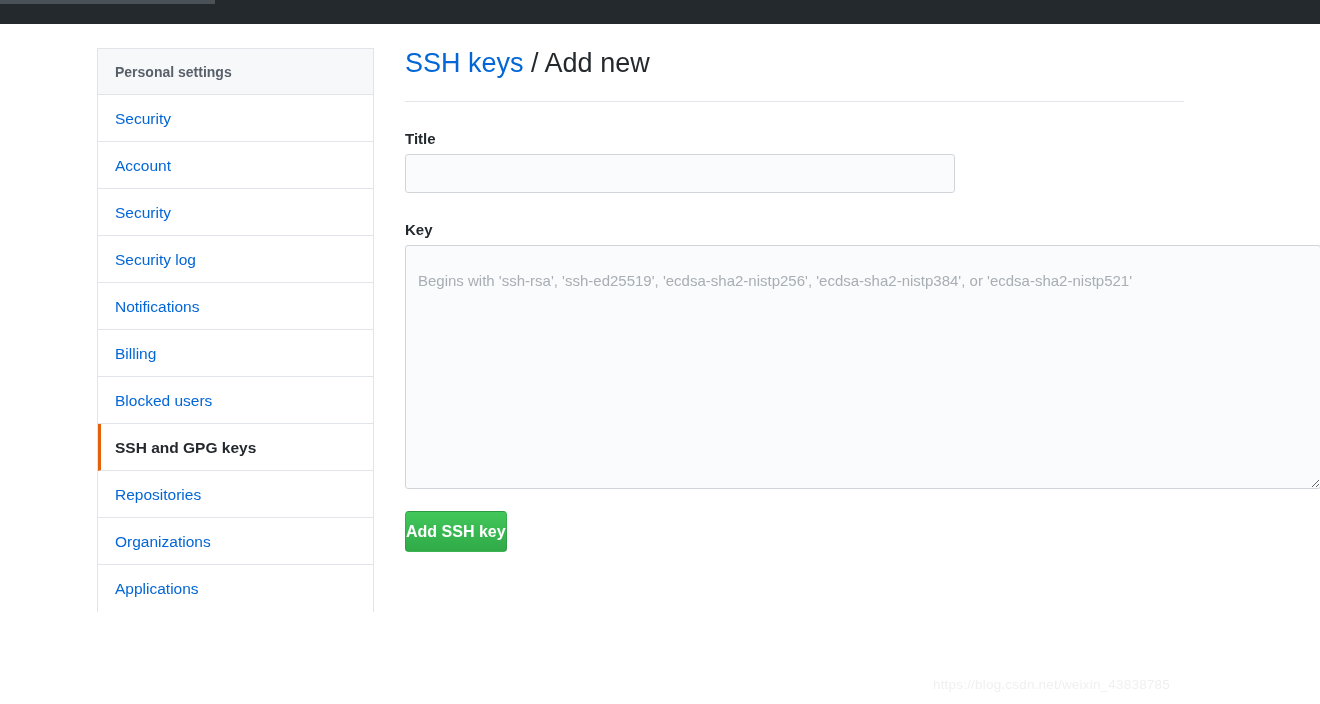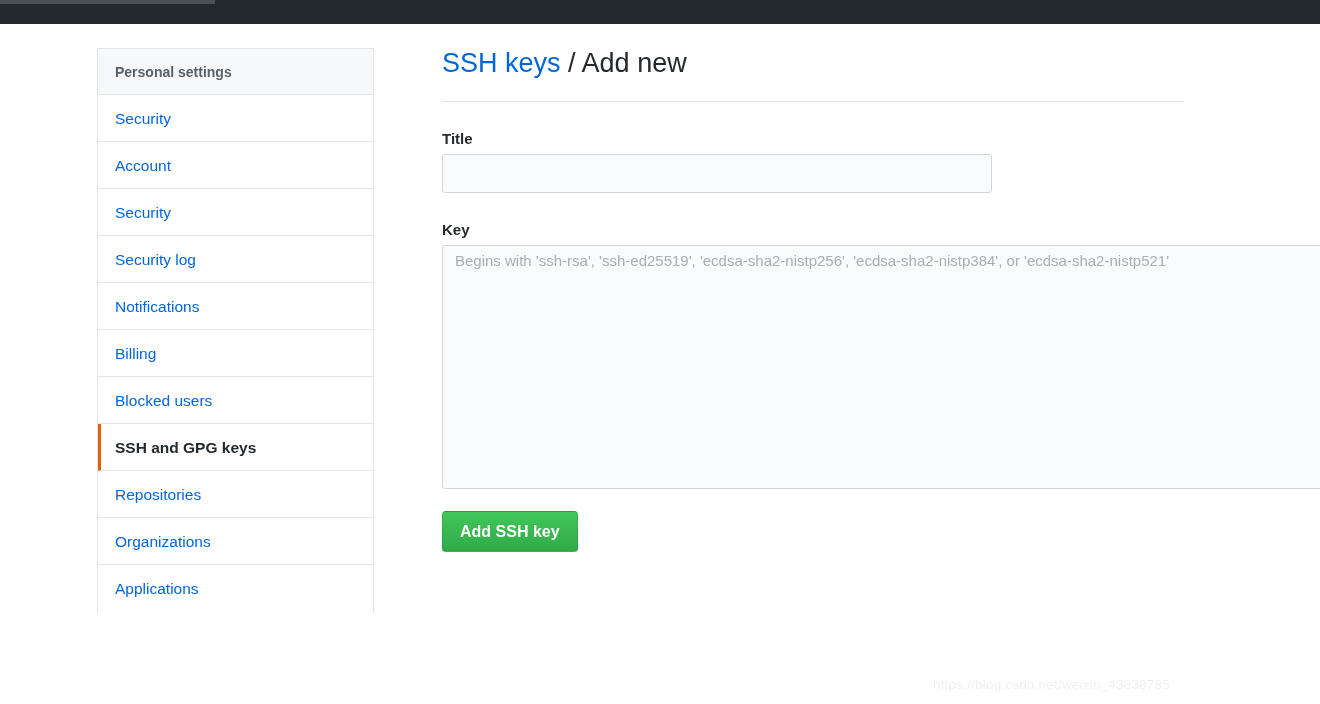--- a/index.html
+++ b/index.html
@@ -83,21 +83,20 @@
     padding-left: 14px;
   }
 
   
   .content {
     position: absolute;
     left: 405px;
     top: 24px;
     right: 0;
     box-sizing: border-box;
-    margin-left: 37px;
   }
   .page-heading {
     font-size: 27px;
     font-weight: normal;
     color: #24292e;
     margin: 0;
     padding: 0 0 22px 0;
     border-bottom: 1px solid #e1e4e8;
     line-height: 1.15;
   }
@@ -129,38 +128,38 @@
     border: 1px solid #d1d5da;
     border-radius: 3px;
     outline: none;
   }
 
   .key-textarea {
     display: block;
     width: 916px;
     height: 244px;
     box-sizing: border-box;
-    padding: 4px 12px;
+    padding: 24px 12px;
     font-size: 15px;
     font-family: "Liberation Sans", sans-serif;
     color: #000000;
     background: #fafbfc;
     border: 1px solid #d1d5da;
     border-radius: 3px;
     outline: none;
     resize: both;
     line-height: 1.4;
   }
   .key-textarea::placeholder { color: #a8aeb4; }
 
   .submit-btn {
     margin-top: 22px;
     display: inline-block;
     height: 41px;
-    padding: 0 17px;
+    padding: 0 0;
     font-size: 16px;
     font-weight: bold;
     font-family: "Liberation Sans", sans-serif;
     color: #ffffff;
     background: linear-gradient(180deg, #42c75a 0%, #2faa47 100%);
     border: 1px solid rgba(27,31,35,0.12);
     border-radius: 4px;
     cursor: pointer;
   }
 

